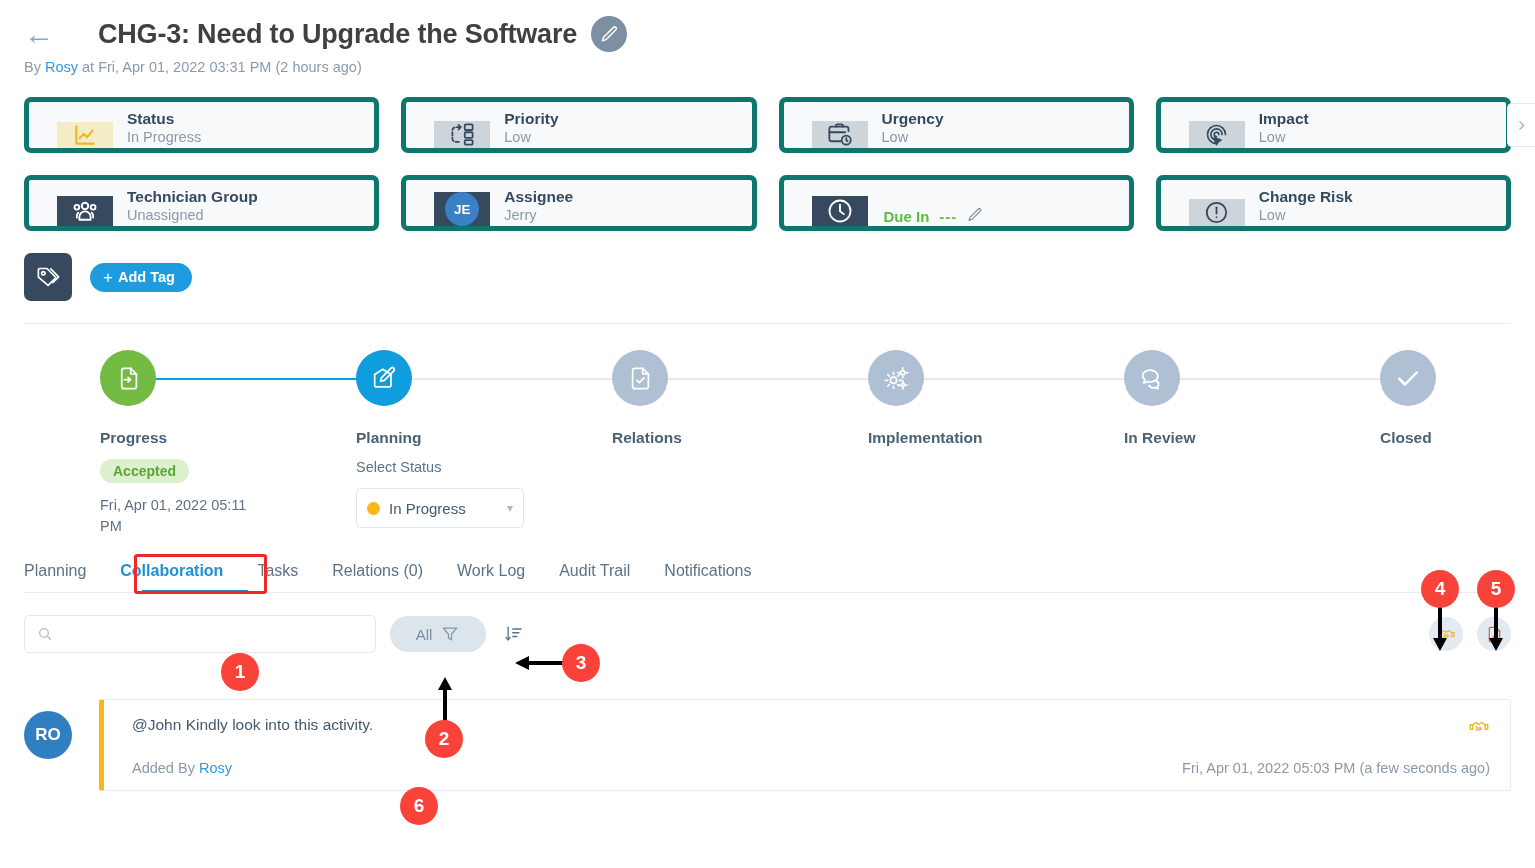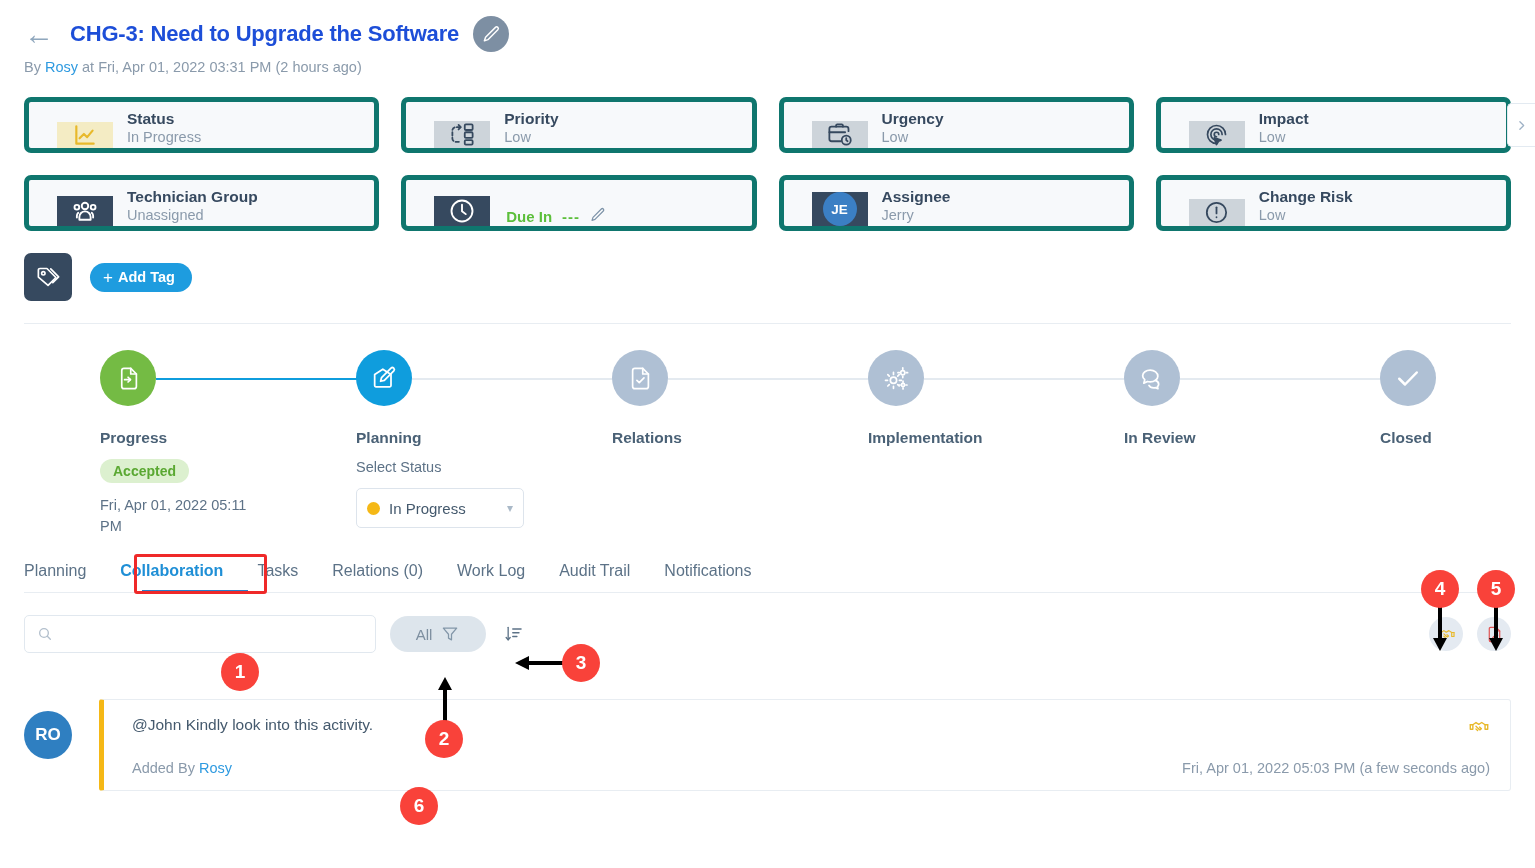--- a/index.html
+++ b/index.html
@@ -14,22 +14,22 @@
   }
 
   
   .header { padding: 16px 0 0 24px; }
   .title-row { display:flex; align-items:center; gap:14px; }
   .back-arrow {
     font-size: 30px; color:#8fa7bd; line-height:1;
     margin-right:2px; cursor:pointer; font-weight:300;
   }
   .page-title {
-    font-size: 22px; font-weight: 700; color:#1d4ed8;
-    letter-spacing:-0.2px; white-space:nowrap;
+    font-size: 27px; font-weight: 700; color:#404040;
+    letter-spacing:-0.2px; white-space:nowrap;margin-left:28px;
   }
   .edit-circle {
     width:36px; height:36px; border-radius:50%;
     background:#7d8fa3; display:flex; align-items:center; justify-content:center;
     cursor:pointer; flex:none;
   }
   .submeta { margin-top:7px; font-size:14.5px; color:#8a9aab; }
   .submeta .lnk { color:#2e9ae0; }
 
   
@@ -293,43 +293,43 @@
       </svg>
     </div>
     <div class="card-body">
       <div class="card-label">Technician Group</div>
       <div class="card-value">Unassigned</div>
     </div>
   </div>
 
   <div class="card">
     <div class="card-ico ico-dark">
+      <span class="avatar-je">JE</span>
+    </div>
+    <div class="card-body">
+      <div class="card-label">Assignee</div>
+      <div class="card-value">Jerry</div>
+    </div>
+  </div>
+
+  <div class="card">
+    <div class="card-ico ico-dark">
       <svg width="30" height="30" viewBox="0 0 24 24" fill="none" stroke="#ffffff" stroke-width="1.5" stroke-linecap="round" stroke-linejoin="round">
         <circle cx="12" cy="12" r="8.4"></circle>
           <path d="M12 7v5.2l3 2.3"></path>
       </svg>
     </div>
     <div class="card-due">
       <span>Due In</span>
       <span class="dashes">---</span>
       <span>
         <svg width="16" height="16" viewBox="0 0 24 24" fill="none" stroke="#7d93a8" stroke-width="1.8" stroke-linecap="round" stroke-linejoin="round">
           <path d="M17 3a2.1 2.1 0 0 1 3 3L7.5 18.5 3 20l1.5-4.5L17 3z"></path>
         </svg>
       </span>
-    </div>
-  </div>
-
-  <div class="card">
-    <div class="card-ico ico-dark">
-      <span class="avatar-je">JE</span>
-    </div>
-    <div class="card-body">
-      <div class="card-label">Assignee</div>
-      <div class="card-value">Jerry</div>
     </div>
   </div>
 
   <div class="card">
     <div class="card-ico ico-grey">
       <svg width="27" height="27" viewBox="0 0 24 24" fill="none" stroke="#36495f" stroke-width="1.6" stroke-linecap="round" stroke-linejoin="round">
         <circle cx="12" cy="12" r="8.6"></circle>
           <path d="M12 7.4v5.4"></path>
           <circle cx="12" cy="16.2" r="0.8" fill="#36495f" stroke="none"></circle>
       </svg>

